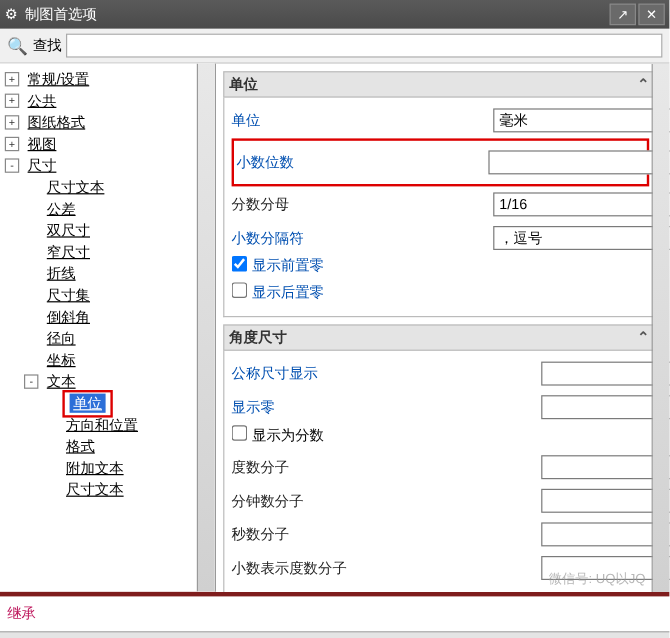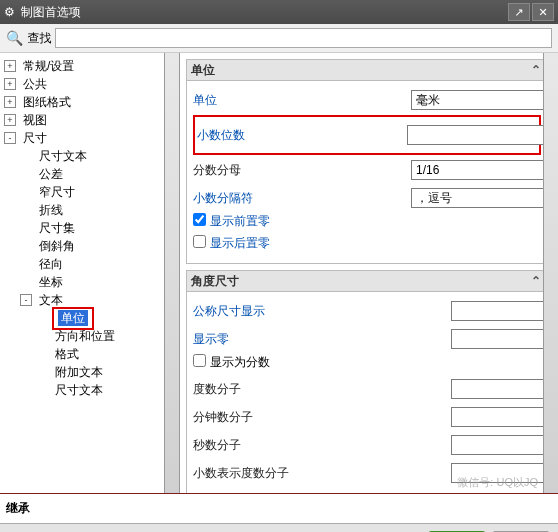--- a/index.html
+++ b/index.html
@@ -10,38 +10,38 @@
 .titlebar .btn { width: 22px; height: 18px; background: #6a6a6a; border: 1px solid #888; margin-left: 2px; display: flex; align-items: center; justify-content: center; color: #fff; font-size: 11px; }
 .searchbar { display: flex; align-items: center; padding: 4px 6px; border-bottom: 1px solid #ccc; background: #f0f0f0; }
 .searchbar .icon { margin-right: 4px; font-size: 14px; }
 .searchbar input { flex: 1; height: 20px; border: 1px solid #aaa; padding: 0 4px; background: #fff; }
 .main { display: flex; height: 440px; }
 .tree-panel { width: 180px; border-right: 1px solid #999; overflow-y: auto; padding: 4px 0 4px 4px; background: #fff; position: relative; }
 .tree-panel::after { content:''; position:absolute; right:0; top:0; bottom:0; width:14px; background:linear-gradient(#e8e8e8,#d0d0d0); border-left:1px solid #999;}
 .tree-item { display: flex; align-items: center; height: 18px; white-space: nowrap; cursor: default; }
 .tree-toggle { width: 12px; height: 12px; border: 1px solid #888; display: inline-flex; align-items: center; justify-content: center; font-size: 9px; line-height: 1; margin-right: 4px; background: #fff; color:#333; }
 .tree-spacer { width: 16px; display: inline-block; }
-.tree-label { padding: 1px 3px; }
+.tree-label { padding: 1px 3px; text-decoration: underline; }
 .tree-selected { background: #2d6fd8; color: #fff; }
 .tree-redbox { border: 2px solid #d00; padding: 1px 4px; }
 .content-panel { flex: 1; padding: 6px 10px 6px 6px; overflow-y: auto; background: #fff; position: relative; }
 .content-panel::after { content:''; position:absolute; right:0; top:0; bottom:0; width:14px; background:linear-gradient(#e8e8e8,#d0d0d0); border-left:1px solid #999;}
 .group { margin-bottom: 6px; }
 .group-header { display: flex; align-items: center; background: #e4e4e4; border: 1px solid #bbb; height: 22px; padding: 0 4px; font-weight: bold; color: #333; }
 .group-header .collapse { width: 14px; text-align: center; font-size: 12px; color:#555; }
 .group-body { border: 1px solid #bbb; border-top: none; padding: 6px; }
 .row { display: flex; align-items: center; height: 26px; margin-bottom: 2px; }
 .row.hl { border: 2px solid #d00; padding: 0 2px; height: 40px; }
 .row-label { flex: 1; color: #222; }
 .row-label.blue { color: #004fb0; }
 .row-val { width: 130px; display: flex; }
 .row-val input[type=text] { flex: 1; height: 20px; border: 1px solid #7a7a7a; text-align: right; padding: 0 4px; background: #fff; }
 .chkrow { display:flex; align-items:flex-start; height:22px; }
 .chkrow input { margin-right: 4px; }
-.inherit-row { border-top: 1px solid #7f1d1d; padding: 6px; font-weight: bold; color:#000000; background:#fff; }
+.inherit-row { border-top: 4px solid #7f1d1d; padding: 6px; font-weight: normal; color:#be185d; background:#fff; }
 .footer { height: 38px; background: #e4e4e4; display: flex; align-items: center; justify-content: flex-end; padding: 0 8px; border-top: 1px solid #aaa; gap: 6px; }
 .footer .ok { background: linear-gradient(#8be06e,#5bc13a); border: 1px solid #3a8f22; height: 24px; padding: 0 16px; border-radius: 3px; color: #0a3a00; font-weight: bold; }
 .footer .cancel { background: linear-gradient(#f5f5f5,#ddd); border: 1px solid #999; height: 24px; padding: 0 16px; border-radius: 3px; }
 .watermark { position:absolute; right:20px; bottom:42px; color:#999; font-size:11px; opacity:0.7; pointer-events:none;}
 </style>
 </head>
 <body>
 
 <div class="titlebar">
   <span class="gear">⚙</span>
@@ -84,20 +84,25 @@
         <span class="tree-label">尺寸文本</span>
       </div>
       <div class="tree-item">
         <span class="tree-spacer"></span>
         <span class="tree-spacer"></span>
         <span class="tree-label">公差</span>
       </div>
       <div class="tree-item">
         <span class="tree-spacer"></span>
         <span class="tree-spacer"></span>
+        <span class="tree-label">双尺寸</span>
+      </div>
+      <div class="tree-item">
+        <span class="tree-spacer"></span>
+        <span class="tree-spacer"></span>
         <span class="tree-label">窄尺寸</span>
       </div>
       <div class="tree-item">
         <span class="tree-spacer"></span>
         <span class="tree-spacer"></span>
         <span class="tree-label">折线</span>
       </div>
       <div class="tree-item">
         <span class="tree-spacer"></span>
         <span class="tree-spacer"></span>

